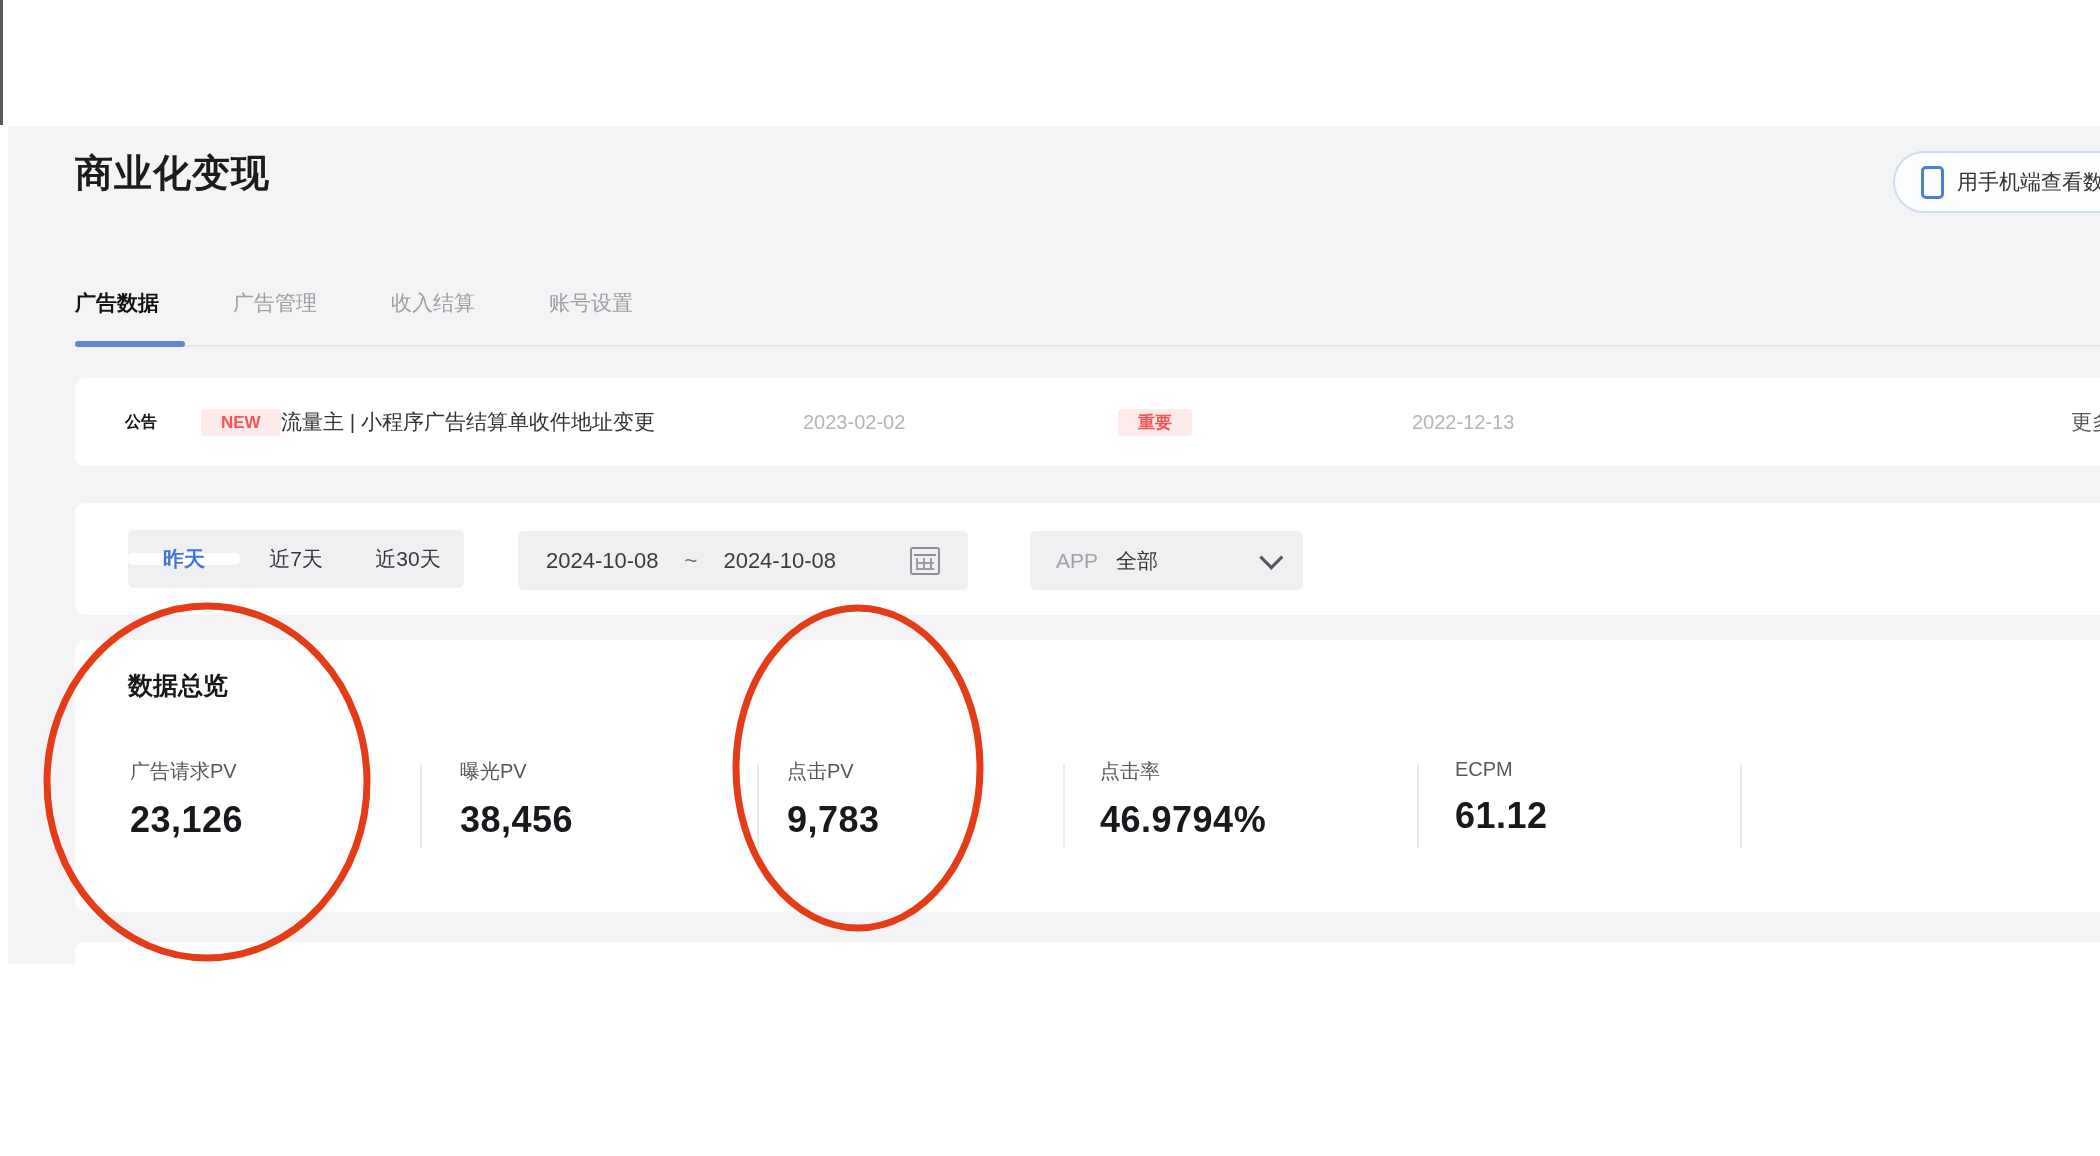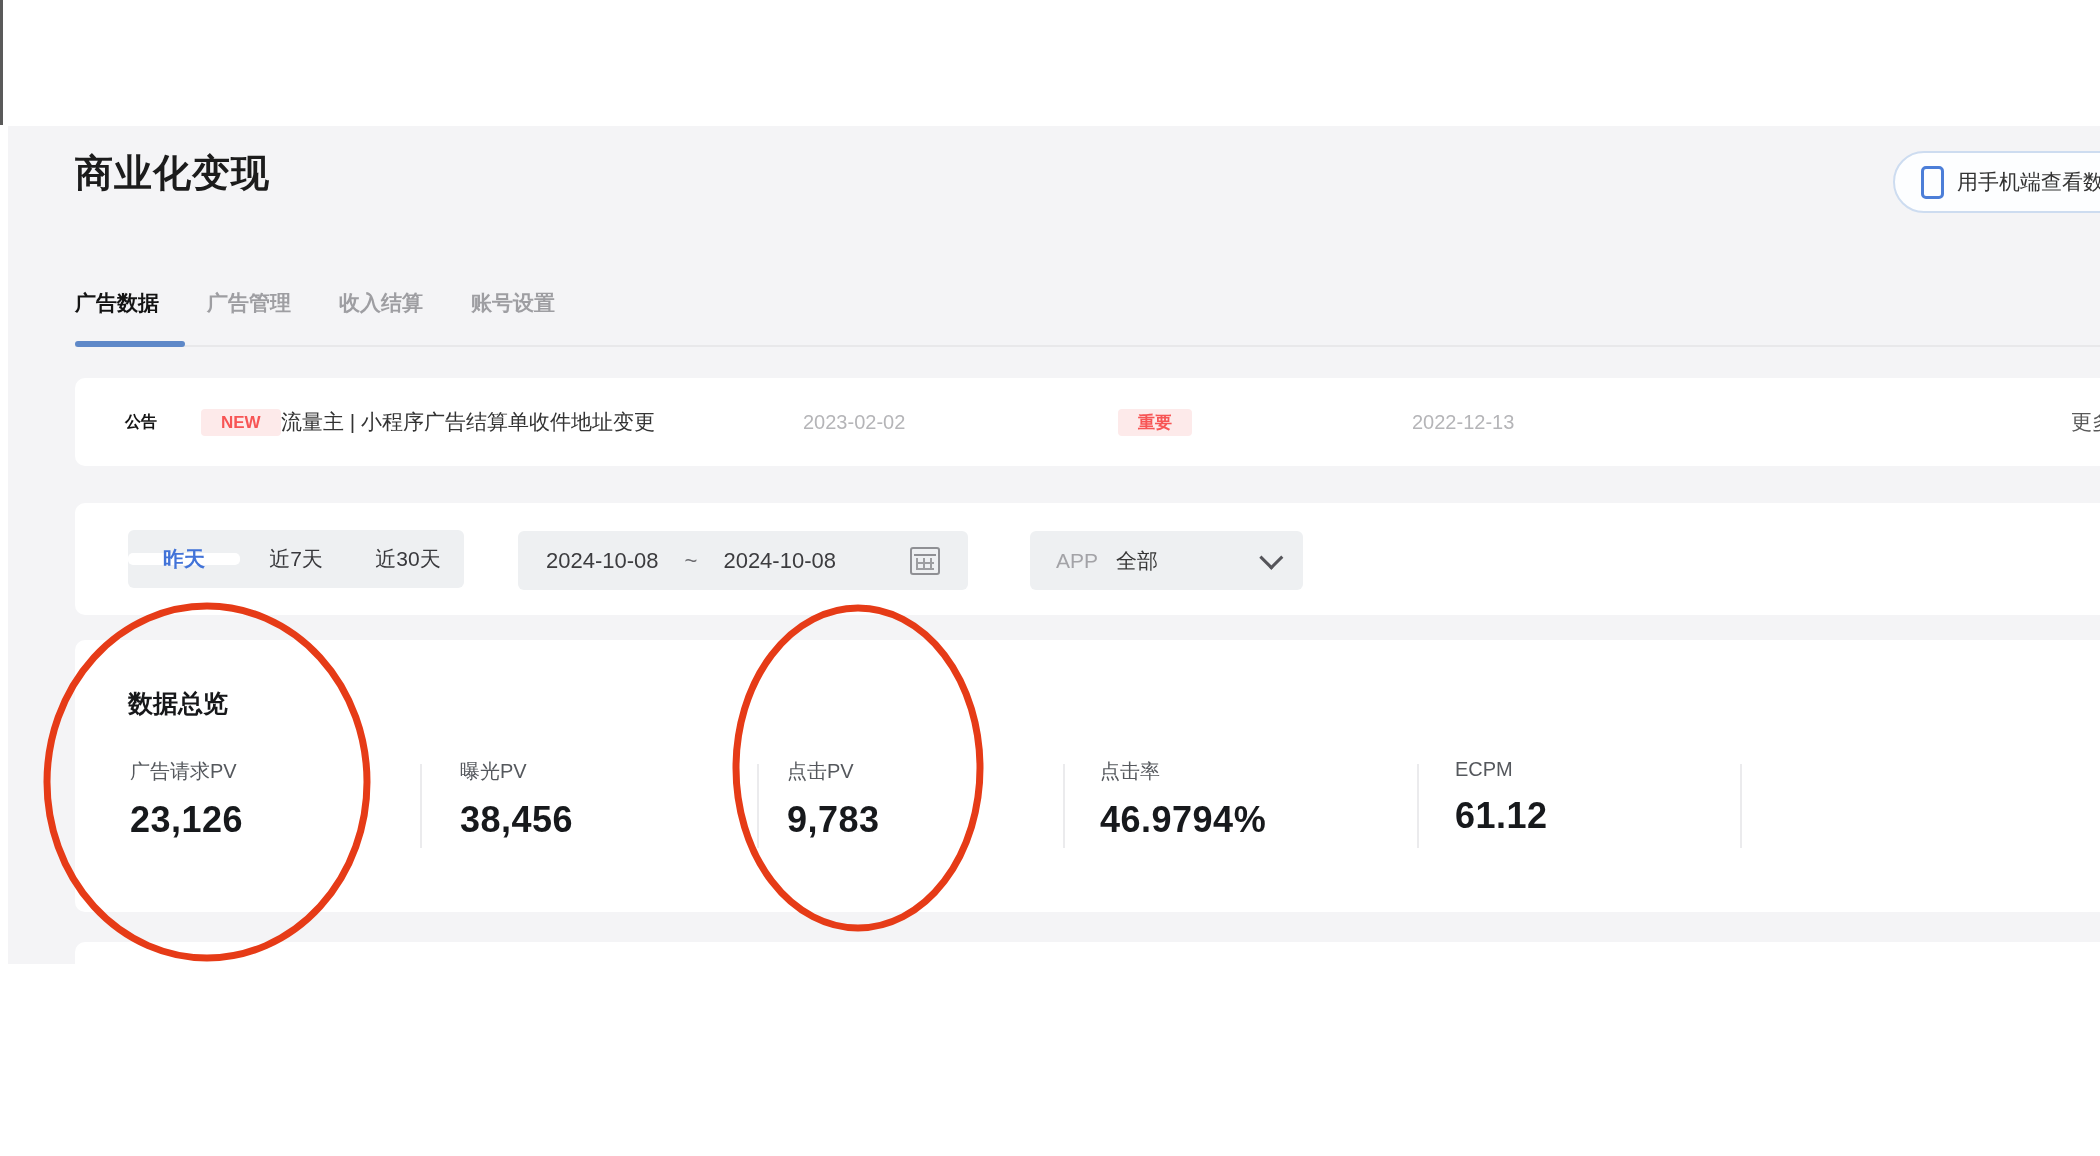--- a/index.html
+++ b/index.html
@@ -9,22 +9,22 @@
   .page-bg{position:absolute;left:8px;top:126px;right:0;height:918px;background:#f4f4f6;}
 
   .page-title{position:absolute;left:75px;top:148px;font-size:38px;font-weight:bold;color:#1c1c1c;letter-spacing:1px;}
 
   .mobile-btn{position:absolute;left:1893px;top:151px;height:62px;width:260px;background:#fdfeff;
               border:2px solid #cddcf0;border-radius:32px;display:flex;align-items:center;gap:13px;
               padding:0 0 0 26px;box-sizing:border-box;cursor:pointer;font-family:inherit;}
   .phone-icon{width:17px;height:27px;border:3px solid #4c7ed8;border-radius:5px;flex:0 0 auto;}
   .mobile-btn span.lbl{font-size:21px;color:#333;white-space:nowrap;}
 
-  .tabs{position:absolute;left:75px;top:289px;display:flex;gap:48px;}
-  .tab{font-size:21px;color:#9e9ea2;cursor:pointer;white-space:nowrap;font-weight:bold;}
+  .tabs{position:absolute;left:75px;top:289px;display:flex;gap:74px;}
+  .tab{font-size:21px;color:#9e9ea2;cursor:pointer;white-space:nowrap;}
   .tab.active{color:#141414;font-weight:bold;}
   .tabs-divider{position:absolute;left:75px;top:345px;right:0;height:2px;background:#e8e8ea;}
   .tab-underline{position:absolute;left:75px;top:341px;width:110px;height:6px;border-radius:3px;background:#5e88c8;}
 
   .card{position:absolute;left:75px;right:-20px;background:#ffffff;border-radius:10px;}
   .ann-card{top:378px;height:88px;}
   .ann-card .item{position:absolute;top:0;height:88px;display:flex;align-items:center;white-space:nowrap;}
   .ann-label{font-size:16px;font-weight:bold;color:#141414;}
   .badge{font-size:17px;font-weight:bold;color:#f75555;background:#fdeaea;border-radius:4px;
          padding:5px 20px;line-height:1;}
@@ -46,21 +46,21 @@
       background:repeating-linear-gradient(90deg,#8f9094 0 2px,transparent 2px 7px),
                  repeating-linear-gradient(0deg,#8f9094 0 2px,transparent 2px 6px);opacity:.85;}
   .app-ctl{position:absolute;left:955px;top:28px;width:273px;height:59px;background:#eef0f2;border-radius:6px;
            display:flex;align-items:center;padding:0 26px;box-sizing:border-box;cursor:pointer;}
   .app-ctl .app-lbl{font-size:21px;color:#a3a3a7;}
   .app-ctl .app-val{font-size:21px;color:#383838;margin-left:18px;}
   .chevron-down{margin-left:auto;width:14px;height:14px;border-right:3px solid #55555a;border-bottom:3px solid #55555a;
                 transform:rotate(45deg) translateY(-4px);}
 
   .overview-card{top:640px;height:272px;}
-  .sec-title{position:absolute;left:53px;top:47px;font-size:25px;font-weight:bold;color:#17181a;}
+  .sec-title{position:absolute;left:53px;top:29px;font-size:25px;font-weight:bold;color:#17181a;}
   .metric{position:absolute;top:118px;white-space:nowrap;}
   .metric .m-label{font-size:20px;color:#55585d;display:flex;align-items:center;gap:9px;}
   .metric .m-value{margin-top:14px;font-size:36px;font-weight:bold;color:#17191c;letter-spacing:.5px;}
   .m-div{position:absolute;top:124px;width:2px;height:84px;background:#ebebed;}
   .info-icon{display:inline-flex;align-items:center;justify-content:center;width:21px;height:21px;
              border-radius:50%;background:#45484d;color:#fff;font-size:14px;font-weight:bold;}
 
   .trend-card{top:942px;height:214px;}
 
   .annotation{position:absolute;left:0;top:0;pointer-events:none;}

